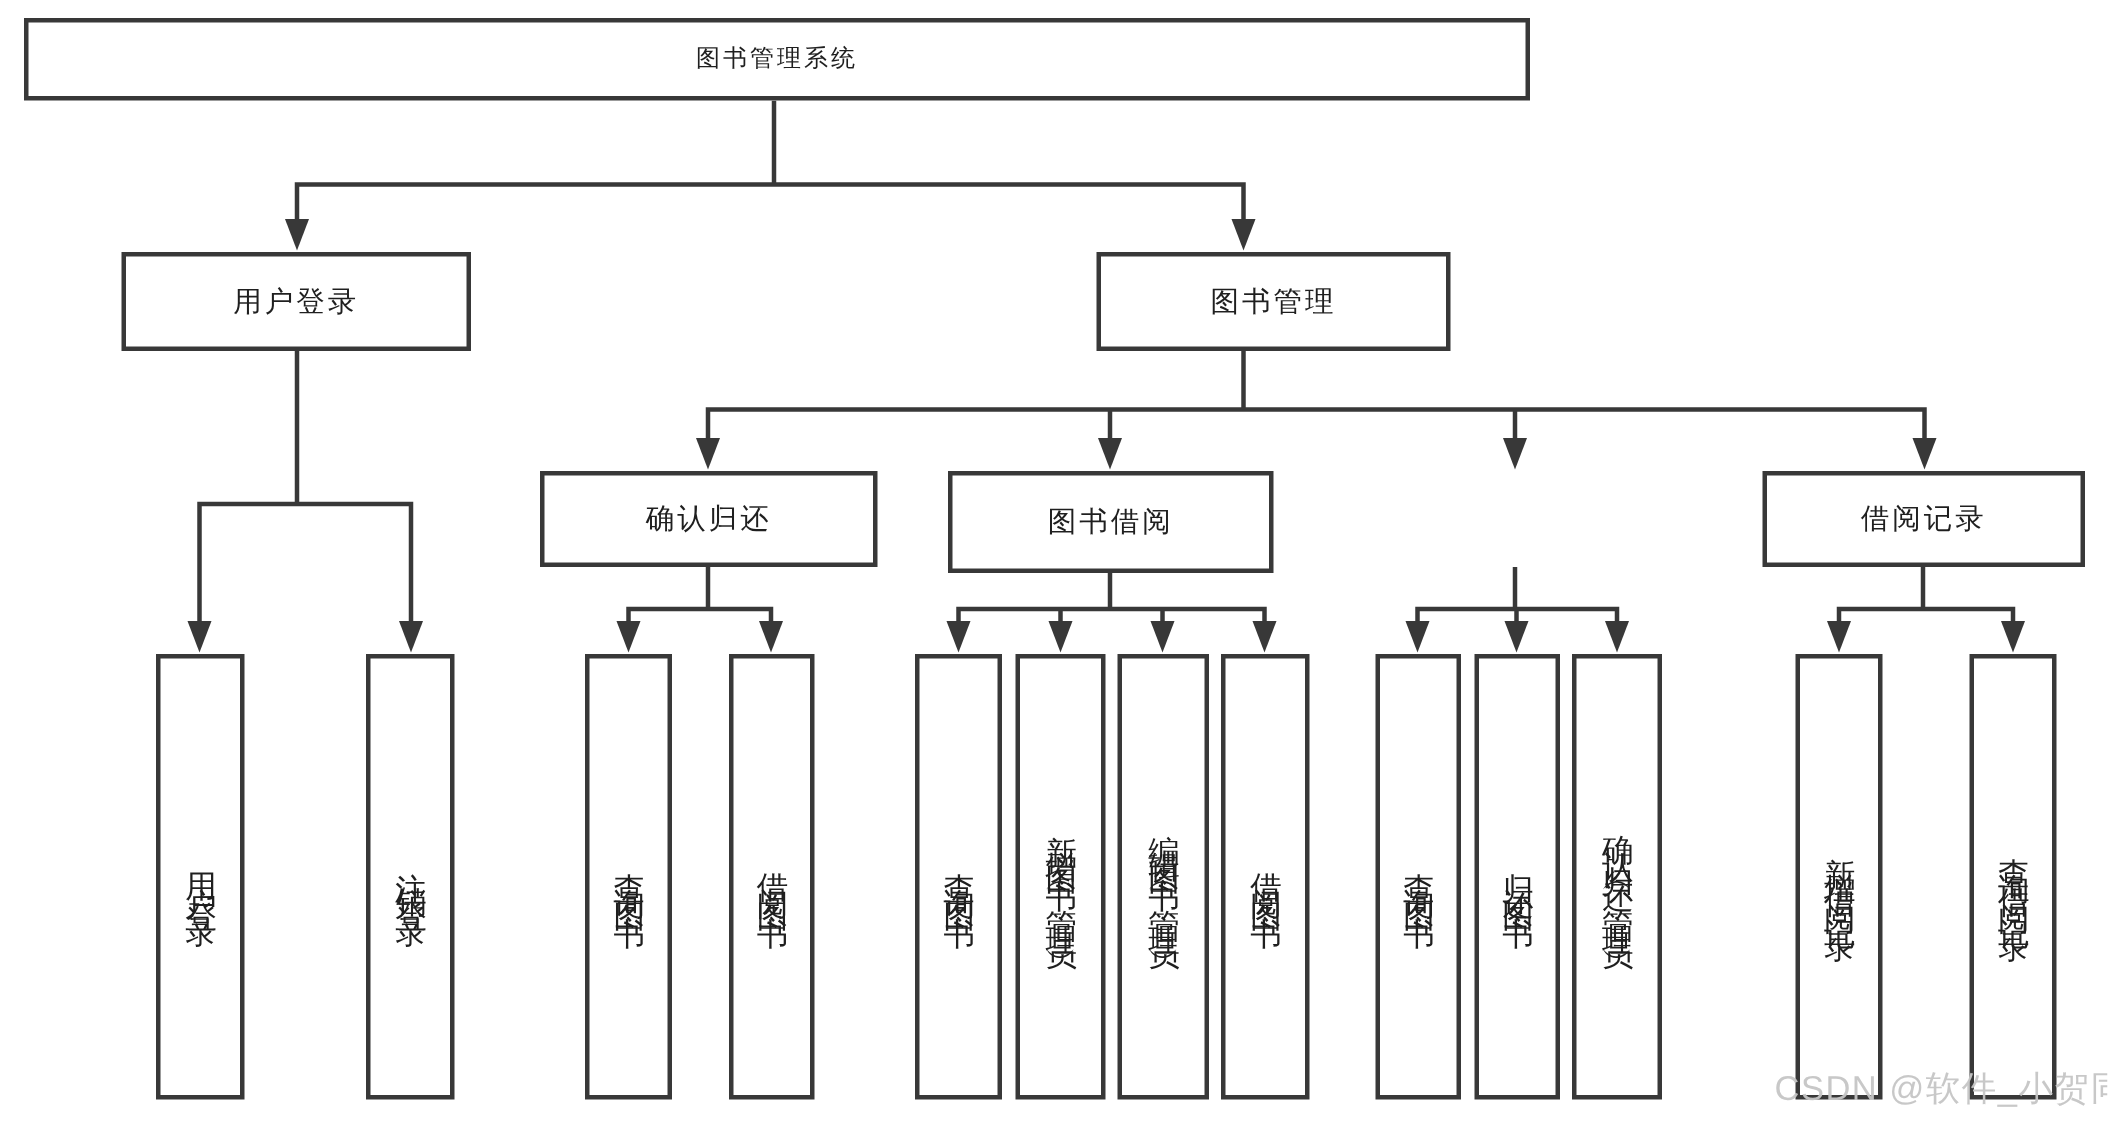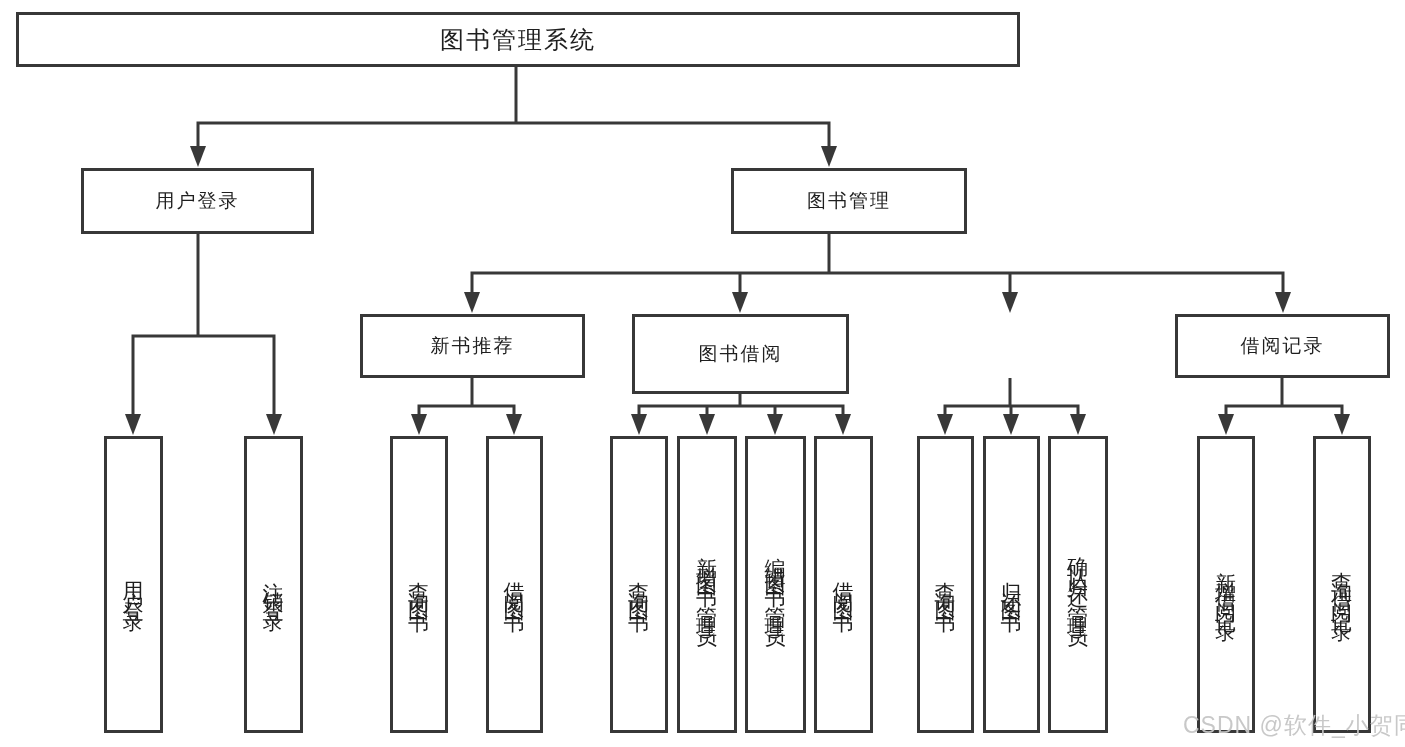--- a/index.html
+++ b/index.html
@@ -31,21 +31,21 @@
     justify-content: center;
     color: #1f1f1f;
     z-index: 1;
   }
   .hlabel {
     font-size: 19px;
     letter-spacing: 2px;
     white-space: nowrap;
   }
   .root-box .hlabel {
-    font-size: 24px;
+    font-size: 16px;
   }
   .vtext {
     writing-mode: vertical-rl;
     text-orientation: mixed;
     font-size: 21px;
     letter-spacing: 10px;
     color: #1f1f1f;
     line-height: 1;
   }
   .watermark {
@@ -115,23 +115,23 @@
   </div>
 
   <div class="box" style="left:81px; top:168px; width:233px; height:66px;">
     <span class="hlabel">用户登录</span>
   </div>
   <div class="box" style="left:711px; top:168px; width:236px; height:66px;margin-left:20px;">
     <span class="hlabel">图书管理</span>
   </div>
 
   <div class="box" style="left:360px; top:314px; width:225px; height:64px;">
-    <span class="hlabel">新书推荐</span>
+    <span class="hlabel">确认归还</span>
   </div>
-  <div class="box" style="left:632px; top:314px; width:217px; height:80px;text-align:center;">
+  <div class="box" style="left:632px; top:314px; width:217px; height:68px;text-align:center;">
     <span class="hlabel">图书借阅</span>
   </div>
   <div class="box" style="left:1175px; top:314px; width:215px; height:64px;">
     <span class="hlabel">借阅记录</span>
   </div>
 
   <div class="box" style="left:104px; top:436px; width:59px; height:297px;">
     <span class="vtext">用户登录</span>
   </div>
   <div class="box" style="left:244px; top:436px; width:59px; height:297px;">

